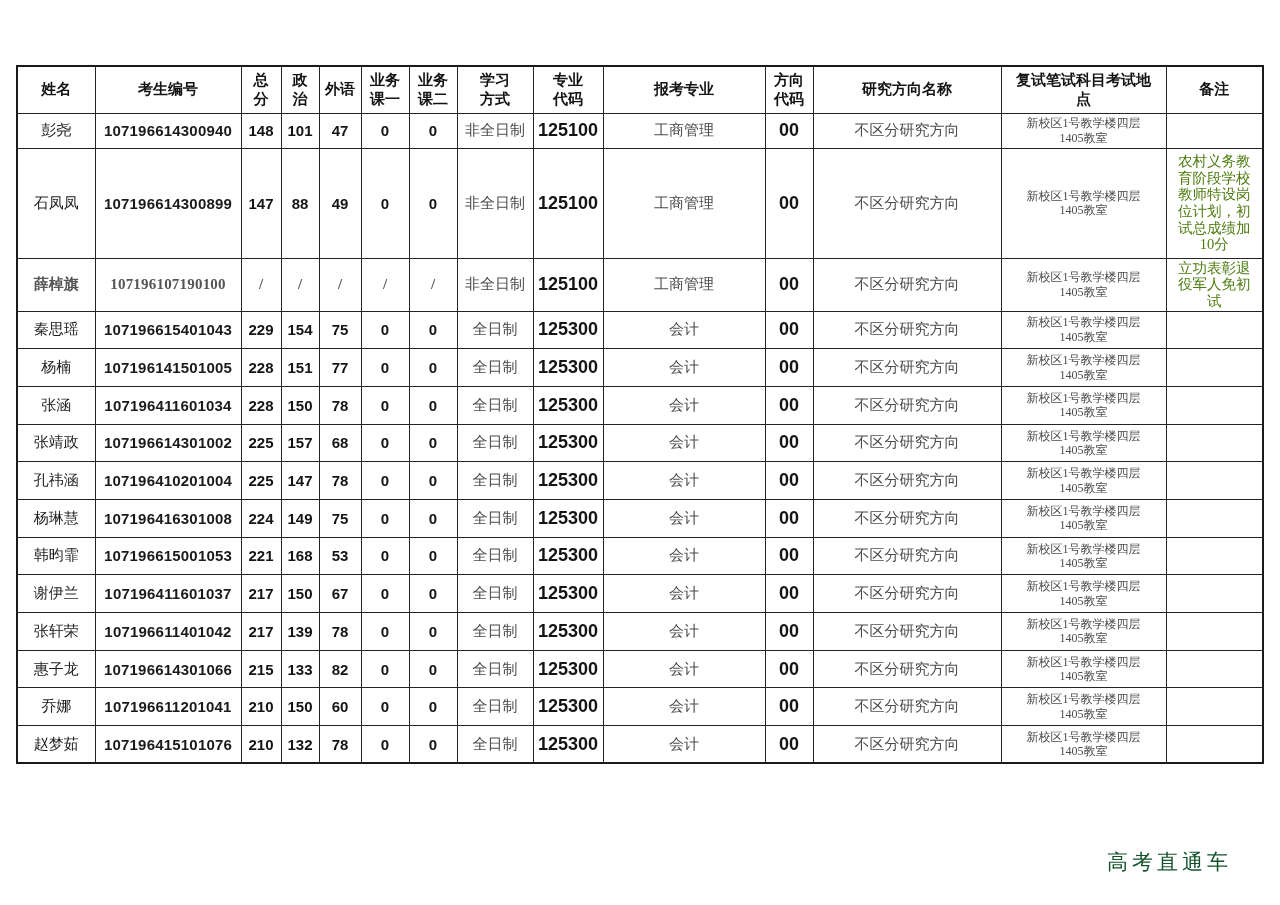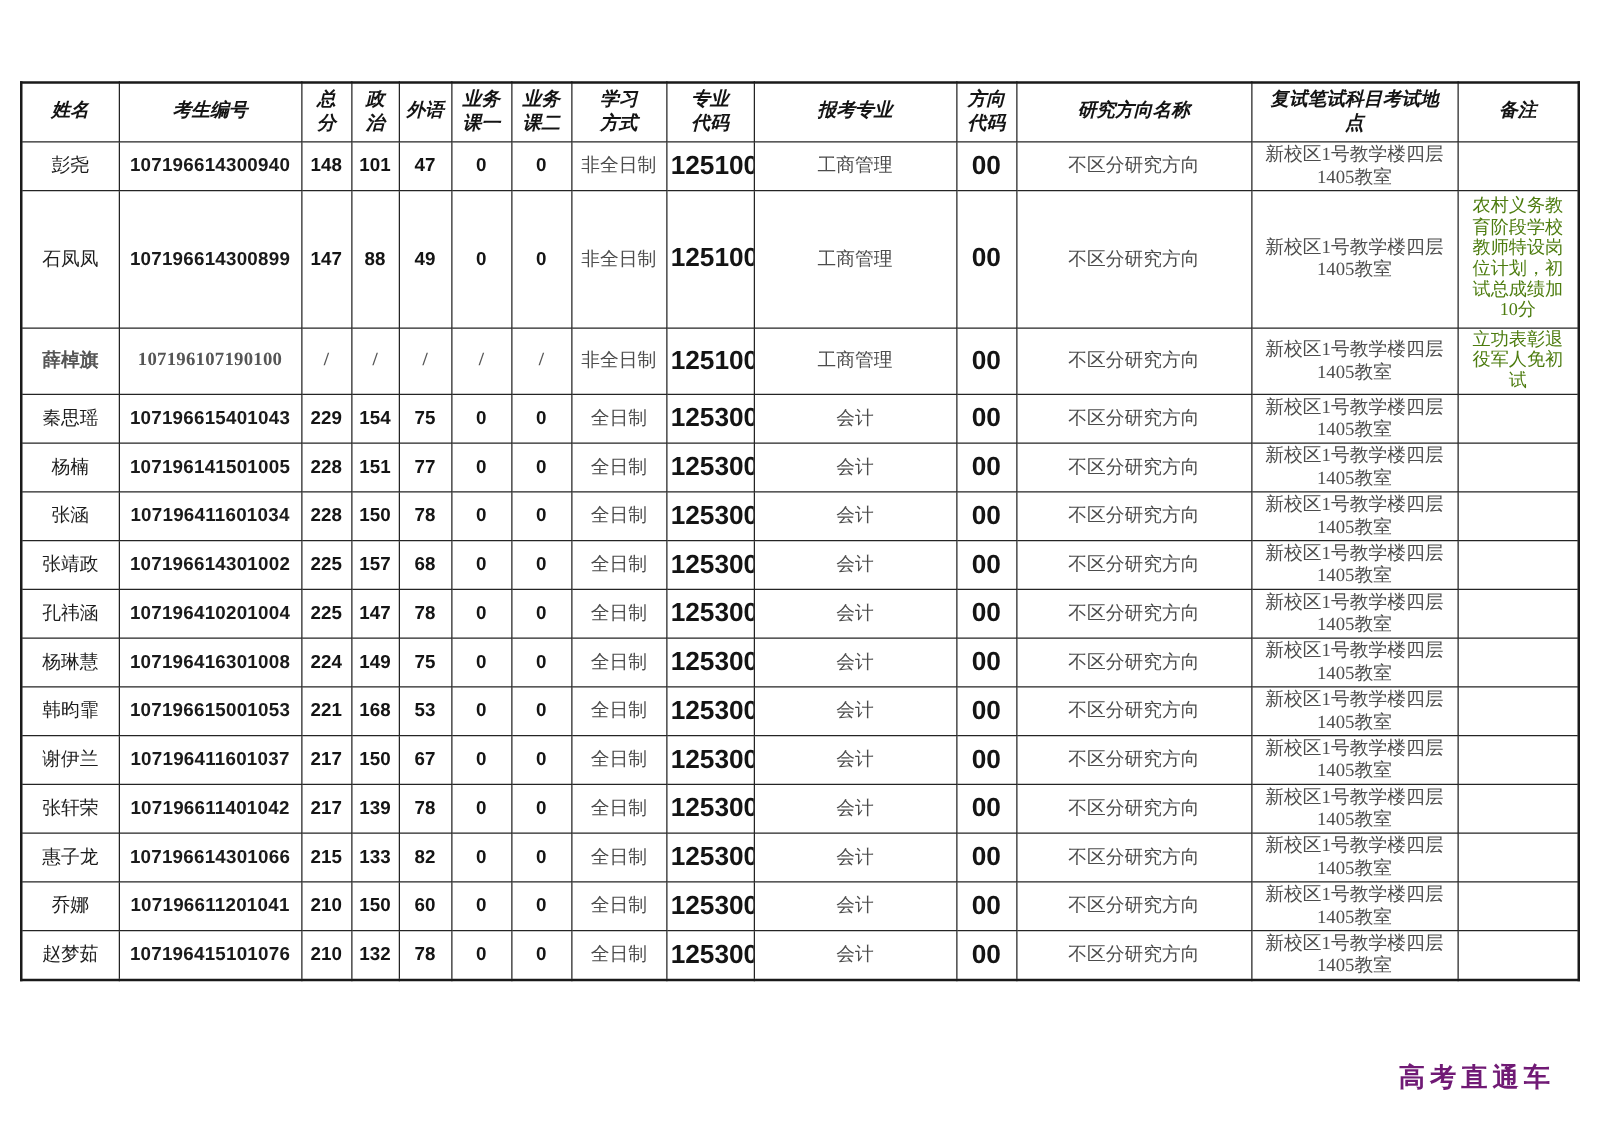--- a/index.html
+++ b/index.html
@@ -24,65 +24,65 @@
     border: 2.5px solid #1a1a1a;
   }
   .score-table th, .score-table td {
     border: 1.6px solid #242424;
     text-align: center;
     vertical-align: middle;
     padding: 1px 3px;
     overflow: hidden;
     box-sizing: border-box;
   }
-  .score-table thead tr { height: 47px; font-style: italic; }
+  .score-table thead tr { height: 47px; }
   .score-table thead th {
     font-size: 15px;
     font-weight: 700;
     color: #141414;
     white-space: pre-line;
     line-height: 1.25;
   }
   .score-table tbody tr { height: 37.7px; }
   .score-table tbody tr:nth-child(1) { height: 35px; }
   .score-table tbody tr:nth-child(2) { height: 110px; }
   .score-table tbody tr:nth-child(3) { height: 50px; }
 
   .c-name  { font-size: 15px; color: #1d1d1d; font-weight: 400; }
   .c-id    { font-size: 15px; color: #1a1a1a; font-weight: 600; letter-spacing: 0.2px; margin-left: 12px; }
   .c-score { font-size: 15px; color: #141414; font-weight: 700; }
-  .c-num   { font-size: 21px; color: #141414; font-weight: 700; }
+  .c-num   { font-size: 18px; color: #141414; font-weight: 700; }
   .c-cjk   {
     font-family: "Liberation Serif", serif;
     font-size: 15px;
     color: #4c4c4c;
   }
-  .c-loc   { white-space: pre-line; line-height: 1.2; font-size: 15px; }
+  .c-loc   { white-space: pre-line; line-height: 1.2; font-size: 12px; }
   .c-remark {
     font-family: Liberation Serif, serif;
     font-size: 14.5px;
     color: #4d7c0f;
     line-height: 1.15;
     white-space: pre-line;
     padding: 0 2px;
   }
   
   tr.muted .c-name, tr.muted .c-id, tr.muted .c-score {
     font-family: "Liberation Serif", serif;
     font-weight: 700;
     color: #555555;
   }
   .watermark {
     position: absolute;
-    right: 36px;
+    right: 48px;
     top: 848px;
     font-size: 21px;
     letter-spacing: 4px;
-    color: #701a75;
-    font-weight: 700;
+    color: #14532d;
+    font-weight: 400;
   }
 </style>
 </head>
 <body>
 
 <div class="sheet">
 
   <table class="score-table">
     <colgroup>
       <col style="width:78px">

